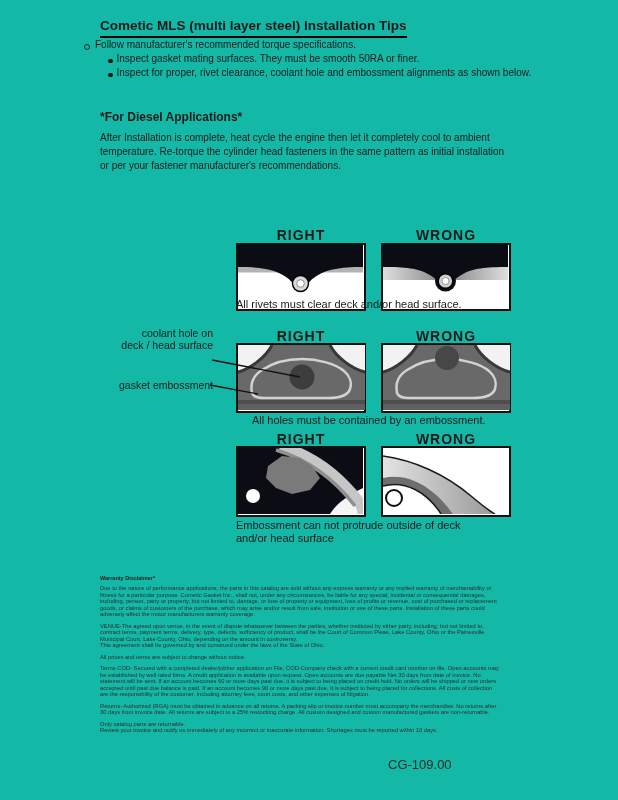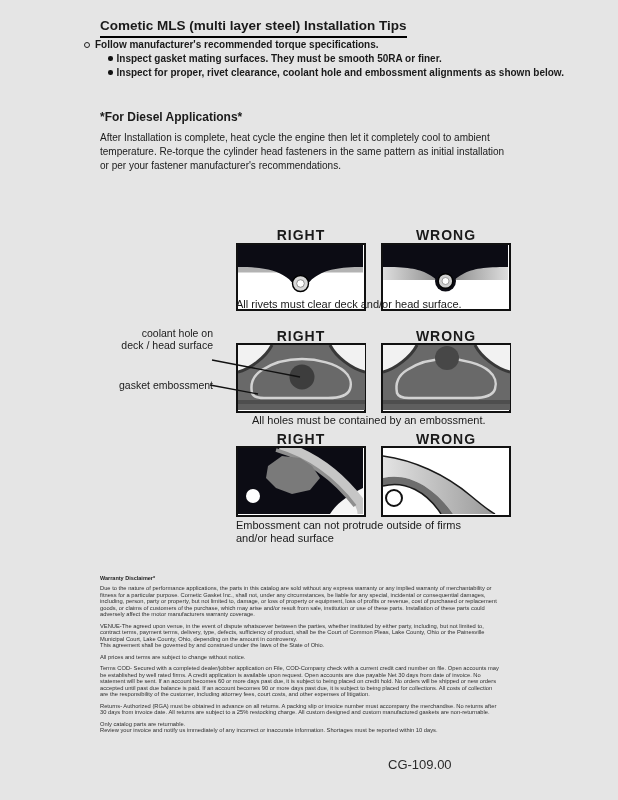--- a/index.html
+++ b/index.html
@@ -1,22 +1,22 @@
 <!DOCTYPE html>
 <html><head>
 <meta charset="utf-8">
 <style>
   html,body{margin:0;padding:0;background:#fff;}
-  .page{position:relative;width:618px;height:800px;background:#e5e5e5;overflow:hidden;
+  .page{position:relative;width:618px;height:800px;background:#14b8a6;overflow:hidden;
         font-family:"Liberation Sans", sans-serif;color:#1a1a1a;}
   .abs{position:absolute;}
   .title{font-size:13.5px;font-weight:bold;border-bottom:2px solid #000;padding-bottom:3px;
          white-space:nowrap;display:inline-block;}
   .bullets{font-size:10px;line-height:14px;}
-  .brow{display:flex;align-items:flex-start;white-space:nowrap;font-weight:bold;}
+  .brow{display:flex;align-items:center;white-space:nowrap;}
   .brow .mk{flex:0 0 auto;width:4px;height:4px;border:1.2px solid #222;border-radius:50%;
             margin:4px 5px 0 0;}
   .brow.sub{margin-left:24px;}
   .brow.sub .mk{width:4.5px;height:4.5px;background:#111;border:none;margin:4px 4px 0 0;}
   .diesel{font-size:10px;line-height:14px;}
   .diesel h2{font-size:12px;font-weight:bold;margin:0 0 7px 0;}
   .ml{white-space:pre-line;margin:0 0 9px 0;}
   .note{white-space:nowrap;margin-top:4px;}
   .dlabel{font-size:14px;font-weight:bold;letter-spacing:1px;text-align:center;width:130px;
           white-space:nowrap;}
@@ -157,21 +157,21 @@
         </linearGradient>
       </defs>
       <rect x="0" y="0" width="125" height="66" fill="#ffffff"></rect>
       <path d="M0,8 C30,12 62,26 88,48 C100,58 108,64 112,66 L70,66 C52,40 26,24 0,30 Z" fill="url(#gdB)"></path>
       <path d="M0,30 C26,24 52,40 70,66 L58,66 C44,44 22,32 0,38 Z" fill="#6e6e6e"></path>
       <path d="M0,8 C30,12 62,26 88,48 C100,58 108,64 112,66" fill="none" stroke="#1a1a1a" stroke-width="1.5"></path>
       <path d="M0,38 C22,32 44,44 58,66" fill="none" stroke="#1a1a1a" stroke-width="1.5"></path>
       <circle cx="11" cy="50" r="8" fill="#ffffff" stroke="#111" stroke-width="2"></circle>
     </svg>
   </div>
-  <div class="abs caption" style="left:236px;top:519px;">Embossment can not protrude outside of firms
+  <div class="abs caption" style="left:236px;top:519px;">Embossment can not protrude outside of deck
 and/or head surface</div>
 
   <div class="abs legal" style="left:100px;top:575px;">
     <h3>Warranty Disclaimer*</h3>
     <p>Due to the nature of performance applications, the parts in this catalog are sold without any express warranty or any implied warranty of merchantability or
 fitness for a particular purpose.  Cometic Gasket Inc., shall not, under any circumstances, be liable for any special, incidental or consequential damages,
 including, person, party or property, but not limited to, damage, or loss of property or equipment, loss of profits or revenue, cost of purchased or replacement
 goods, or claims of customers of the purchase, which may arise and/or result from sale, institution or use of these parts.  Installation of these parts could
 adversely affect the motor manufacturers warranty coverage.</p>
     <p>VENUE-The agreed upon venue, in the event of dispute whatsoever between the parties, whether instituted by either party, including, but not limited to,

